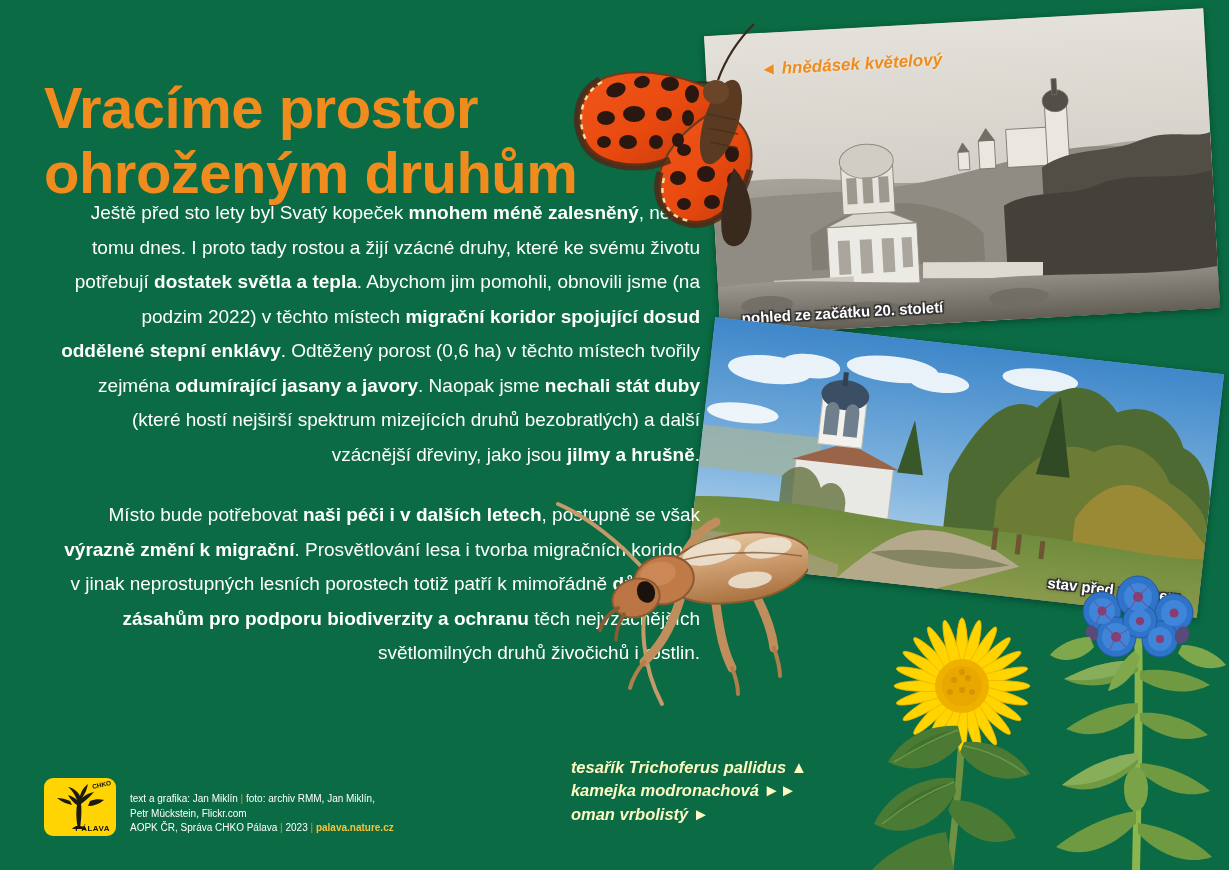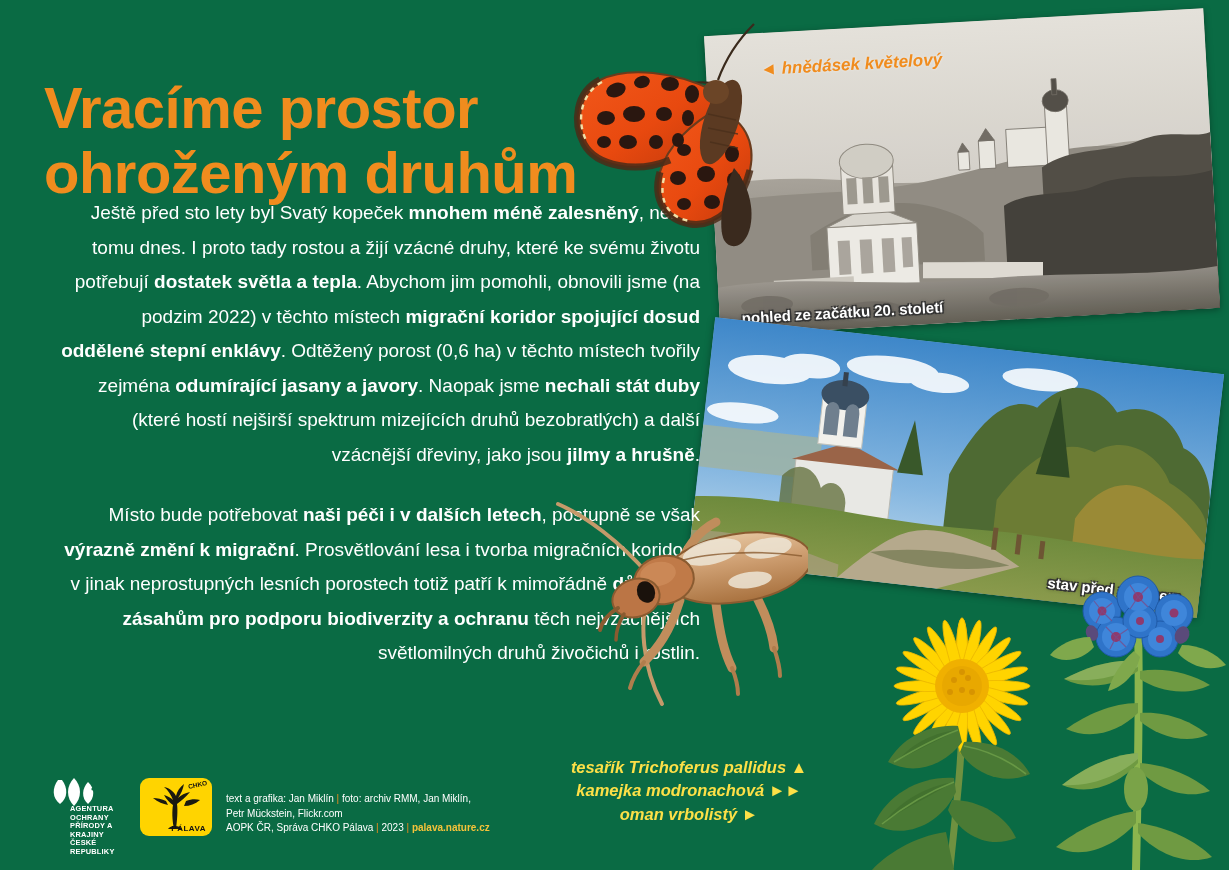--- a/index.html
+++ b/index.html
@@ -78,22 +78,22 @@
   .credits{
     color:#ffffff;font-size:10px;line-height:14.6px;
     padding-top:14px;
   }
   .credits .sep{color:#F08C1E;}
   .credits .url{color:#F5C33A;font-weight:bold;margin-top:41px;}
 
   
   .species{
     position:absolute;right:422px;bottom:44px;
-    text-align:center;
-    color:#fde047;
+    text-align:left;
+    color:#fef9c3;
     font-style:italic;font-weight:bold;
     font-size:16.5px;line-height:23.5px;
     z-index:45;
     white-space:nowrap;
   }
 
   
   .photo{
     position:absolute;overflow:hidden;
     box-shadow:0 2px 7px rgba(0,0,0,.35);
@@ -539,31 +539,20 @@
       <span>►►</span>
     </div>
     <div>
       <span>oman vrbolistý</span>
       <span>►</span>
     </div>
   </div>
 
   <div class="footer">
 
-    <div class="logo-aopk">
-      <svg class="mark" viewBox="0 0 52 30">
-        <path d="M10,2 C4,10 4,20 12,26 C20,20 20,10 14,2 Z" fill="#ffffff"></path>
-        <path d="M26,0 C18,8 18,20 26,28 C34,20 34,8 26,0 Z" fill="#ffffff"></path>
-        <path d="M40,4 C34,10 33,20 40,26 C47,20 47,10 40,4 Z" fill="#ffffff"></path>
-        <circle cx="45" cy="11" r="1.6" fill="#0a6b44"></circle>
-      </svg>
-      <div class="lines"><span>AGENTURA OCHRANY</span>
-<span>PŘÍRODY A KRAJINY</span>
-<span>ČESKÉ REPUBLIKY</span></div>
-    </div>
 
     <div class="logo-palava">
       <svg class="tree" viewBox="0 0 60 50">
         <path d="M28,48 C26,38 26,30 27,24 C24,22 20,18 18,14 C22,15 25,17 27,19 C25,14 22,9 18,6 C24,7 28,11 30,15 C31,10 34,6 38,3 C37,8 35,13 32,17 C35,14 39,12 44,11 C40,16 35,20 31,23 C32,30 31,40 30,48 Z" fill="#1a1a10"></path>
         <path d="M20,20 C16,18 11,17 7,17 C12,21 17,23 22,24 Z" fill="#1a1a10"></path>
         <path d="M40,20 C45,18 50,18 54,19 C49,23 44,25 38,25 Z" fill="#1a1a10"></path>
         <path d="M22,48 C24,44 34,44 36,48 Z" fill="#1a1a10"></path>
       </svg>
       <span class="chko">CHKO</span>
       <span class="palava-txt">PÁLAVA</span>

